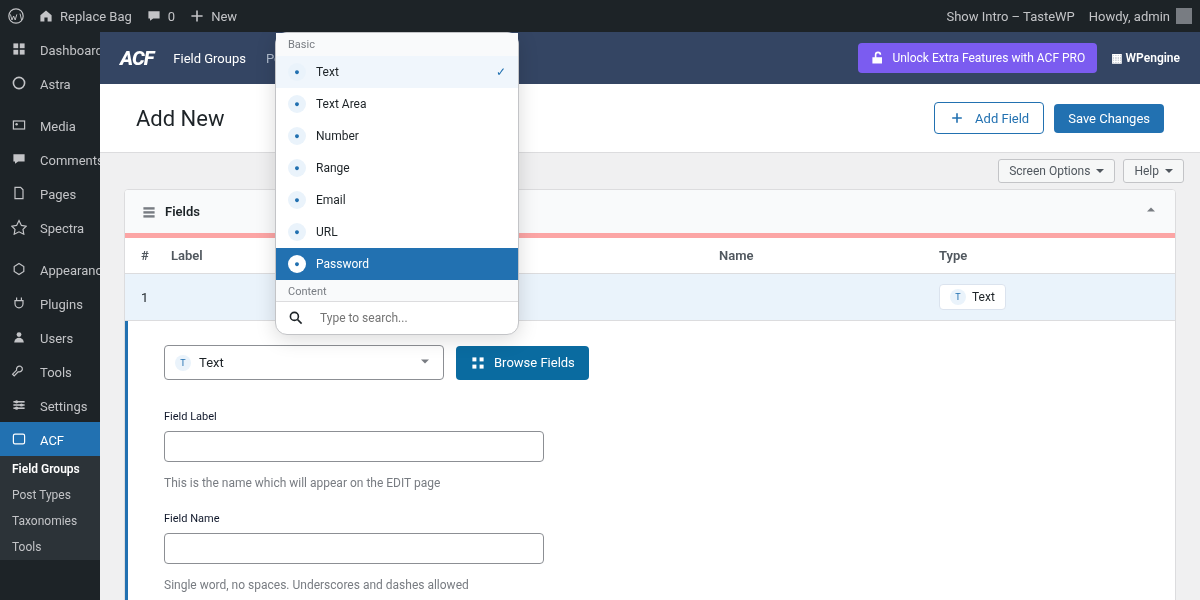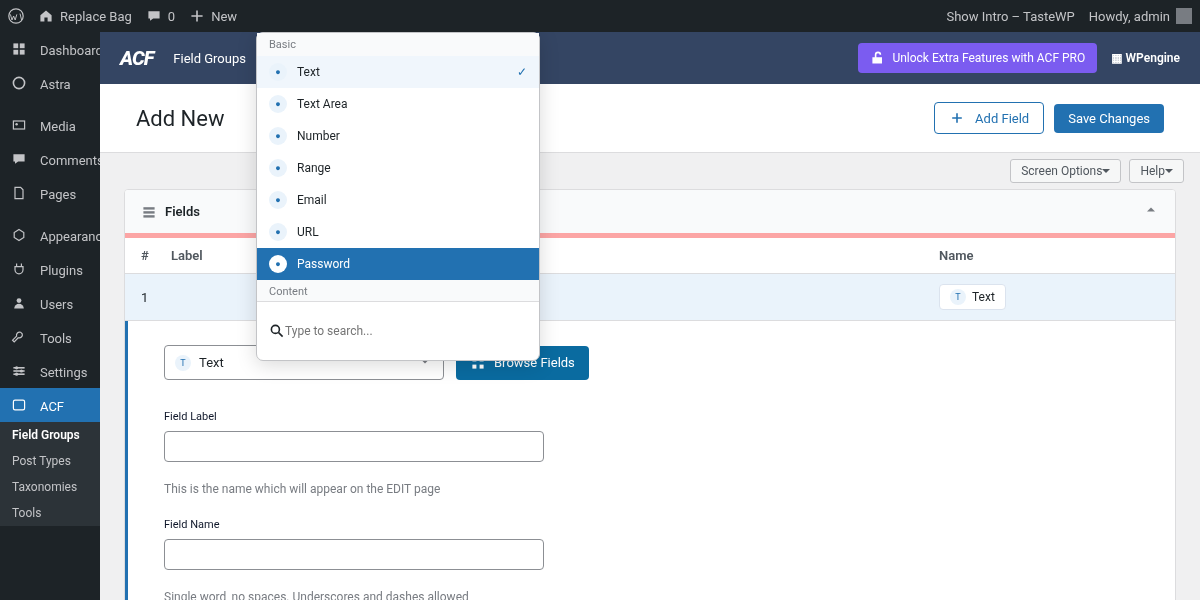--- a/index.html
+++ b/index.html
@@ -22,55 +22,55 @@
 .acf-nav-item{color:#b0bccd;font-size:13px;cursor:pointer}
 .acf-nav-item.active{color:#fff}
 .acf-header-right{margin-left:auto;display:flex;align-items:center;gap:14px}
 .btn-upgrade{background:#7b5cf0;color:#fff;border:none;padding:7px 12px;border-radius:4px;font-size:12px;cursor:pointer;display:flex;align-items:center;gap:6px}
 .wpengine{color:#fff;font-size:12px;font-weight:600}
 .page-head{background:#fff;padding:18px 36px;display:flex;align-items:center;border-bottom:1px solid #dcdcde}
 .page-title{font-size:22px;font-weight:400;color:#1d2327}
 .btn-outline{margin-left:auto;border:1px solid #2271b1;background:#fff;color:#2271b1;padding:7px 14px;border-radius:4px;cursor:pointer;display:flex;align-items:center;gap:10px;font-size:13px}
 .btn-primary{background:#2271b1;color:#fff;border:none;padding:7px 14px;border-radius:4px;cursor:pointer;font-size:13px;margin-left:10px}
 .tabs-row{display:flex;justify-content:flex-end;padding:6px 16px;gap:8px}
-.tab-btn{background:#f6f7f7;border:1px solid #c3c4c7;color:#50575e;padding:4px 10px;border-radius:3px;font-size:12px;display:flex;align-items:center;cursor:pointer}
+.tab-btn{background:#f6f7f7;border:1px solid #c3c4c7;color:#50575e;padding:4px 10px;border-radius:3px;font-size:12px;display:flex;align-items:center;gap:6px;cursor:pointer}
 .content-wrap{padding:0 24px 40px}
 .panel{background:#fff;border:1px solid #dcdcde;border-radius:4px;overflow:hidden}
 .panel-head{display:flex;align-items:center;gap:8px;padding:12px 16px;border-bottom:5px solid #fca5a5;background:#f9fafb}
 .panel-head .collapse{margin-left:auto;cursor:pointer}
 .table-head{display:flex;padding:10px 16px;border-bottom:1px solid #dcdcde;background:#fff;font-size:13px;font-weight:600;color:#50575e}
 .col-num{width:30px}
 .col-label{flex:1}
 .col-name{width:220px}
 .col-type{width:220px}
 .field-row{display:flex;align-items:center;padding:10px 16px;background:#eaf3fb;border-bottom:1px solid #dcdcde}
 .chip{display:inline-flex;align-items:center;gap:6px;background:#fff;border:1px solid #dbe3ee;border-radius:4px;padding:4px 10px;font-size:12px}
 .chip-icon{width:16px;height:16px;border-radius:50%;background:#eaf3fb;color:#2271b1;display:inline-flex;align-items:center;justify-content:center;font-size:9px}
 .field-body{padding:24px 36px;border-left:3px solid #2271b1}
 .form-section{margin-bottom:22px}
 .form-label{font-size:11px;color:#0f172a;margin-bottom:8px;display:block}
 .form-control{width:380px;max-width:100%;border:1px solid #8c8f94;border-radius:4px;padding:7px 10px;font-size:13px}
-.form-help{font-size:12px;color:#787c82;margin-top:20px}
+.form-help{font-size:12px;color:#787c82;margin-top:14px}
 .type-row{display:flex;align-items:center;gap:12px;margin-bottom:30px}
 .type-select{width:280px;border:1px solid #8c8f94;border-radius:4px;padding:7px 10px;background:#fff;display:flex;align-items:center;gap:8px;cursor:pointer}
 .type-select .chev{margin-left:auto}
 .btn-browse{background:#0a6ba0;color:#fff;border:none;padding:9px 14px;border-radius:4px;cursor:pointer;display:flex;align-items:center;gap:8px;font-size:13px}
-.dropdown{position:absolute;top:0;left:156px;width:284px;background:#fff;border:1px solid #c3c4c7;border-radius:7px;box-shadow:0 4px 20px rgba(0,0,0,.15);z-index:100}
+.dropdown{position:absolute;top:0;left:175px;width:244px;background:#fff;border:1px solid #c3c4c7;border-radius:12px;box-shadow:0 4px 20px rgba(0,0,0,.15);z-index:100}
 .dd-list{max-height:268px;overflow-y:auto}
 .dd-list::-webkit-scrollbar{width:10px}
 .dd-list::-webkit-scrollbar-track{background:#f1f1f1}
 .dd-list::-webkit-scrollbar-thumb{background:#c1c1c1}
 .dd-group{padding:5px 12px;font-size:11px;color:#787c82;background:#f9fafb}
 .dd-item{display:flex;align-items:center;gap:10px;padding:7px 12px;cursor:pointer;font-size:12px;color:#1d2327}
 .dd-item.selected{background:#f0f6fc}
 .dd-item.highlighted{background:#2271b1;color:#fff}
 .dd-item.highlighted .dd-icon{background:#fff;color:#2271b1}
 .dd-item.selected .dd-check{margin-left:auto;color:#2271b1}
 .dd-icon{width:18px;height:18px;border-radius:50%;background:#eaf3fb;color:#2271b1;display:inline-flex;align-items:center;justify-content:center;font-size:9px;flex-shrink:0}
-.dd-search{border-top:1px solid #dcdcde;padding:21px 12px;display:flex;align-items:center;gap:0}
+.dd-search{border-top:1px solid #dcdcde;padding:8px 12px;display:flex;align-items:center;gap:16px}
 .dd-search input{border:none;outline:none;flex:1;font-size:12px}
 svg{width:16px;height:16px}
 .caret{width:0;height:0;border-left:4px solid transparent;border-right:4px solid transparent;border-top:4px solid currentColor;display:inline-block}
 </style>
 </head>
 <body>
 
 <div class="admin-bar">
   <div class="admin-bar-left">
     <span class="admin-bar-item">
@@ -147,20 +147,28 @@
           </span>
           <span>Comments</span>
         </div>
         <div class="sidebar-item">
           <span class="sidebar-icon">
             <svg viewBox="0 0 20 20" fill="currentColor">
               <path d="M5 3h7l3 3v11H5z" fill="none" stroke="currentColor" stroke-width="1.5"></path>
             </svg>
           </span>
           <span>Pages</span>
+        </div>
+        <div class="sidebar-item">
+          <span class="sidebar-icon">
+            <svg viewBox="0 0 20 20" fill="currentColor">
+              <path d="M10 2l3 6 6 1-4 4 1 6-6-3-6 3 1-6-4-4 6-1z" fill="none" stroke="currentColor" stroke-width="1.5"></path>
+            </svg>
+          </span>
+          <span>Spectra</span>
         </div>
         <div style="height:8px"></div>
         <div class="sidebar-item">
           <span class="sidebar-icon">
             <svg viewBox="0 0 20 20" fill="currentColor">
               <path d="M10 3l6 4v6l-6 4-6-4V7z" fill="none" stroke="currentColor" stroke-width="1.5"></path>
             </svg>
           </span>
           <span>Appearance</span>
         </div>
@@ -282,20 +290,21 @@
             </svg>
           <span style="font-weight:600">Fields</span>
           <span class="collapse"><svg viewBox="0 0 20 20" fill="#787c82">
                 <path d="M5 12l5-5 5 5z"></path>
               </svg></span>
         </div>
         <div class="table-head">
           <span class="col-num">#</span>
           <span class="col-label">Label</span>
           <span class="col-name">Name</span>
+          <span class="col-type">Type</span>
         </div>
         <div class="field-row">
           <span class="col-num">1</span>
           <span class="col-label"></span>
           <span class="col-name"></span>
           <span class="col-type"><span class="chip">
                 <span class="chip-icon">T</span>
                 <span>Text</span>
               </span></span>
         </div>

